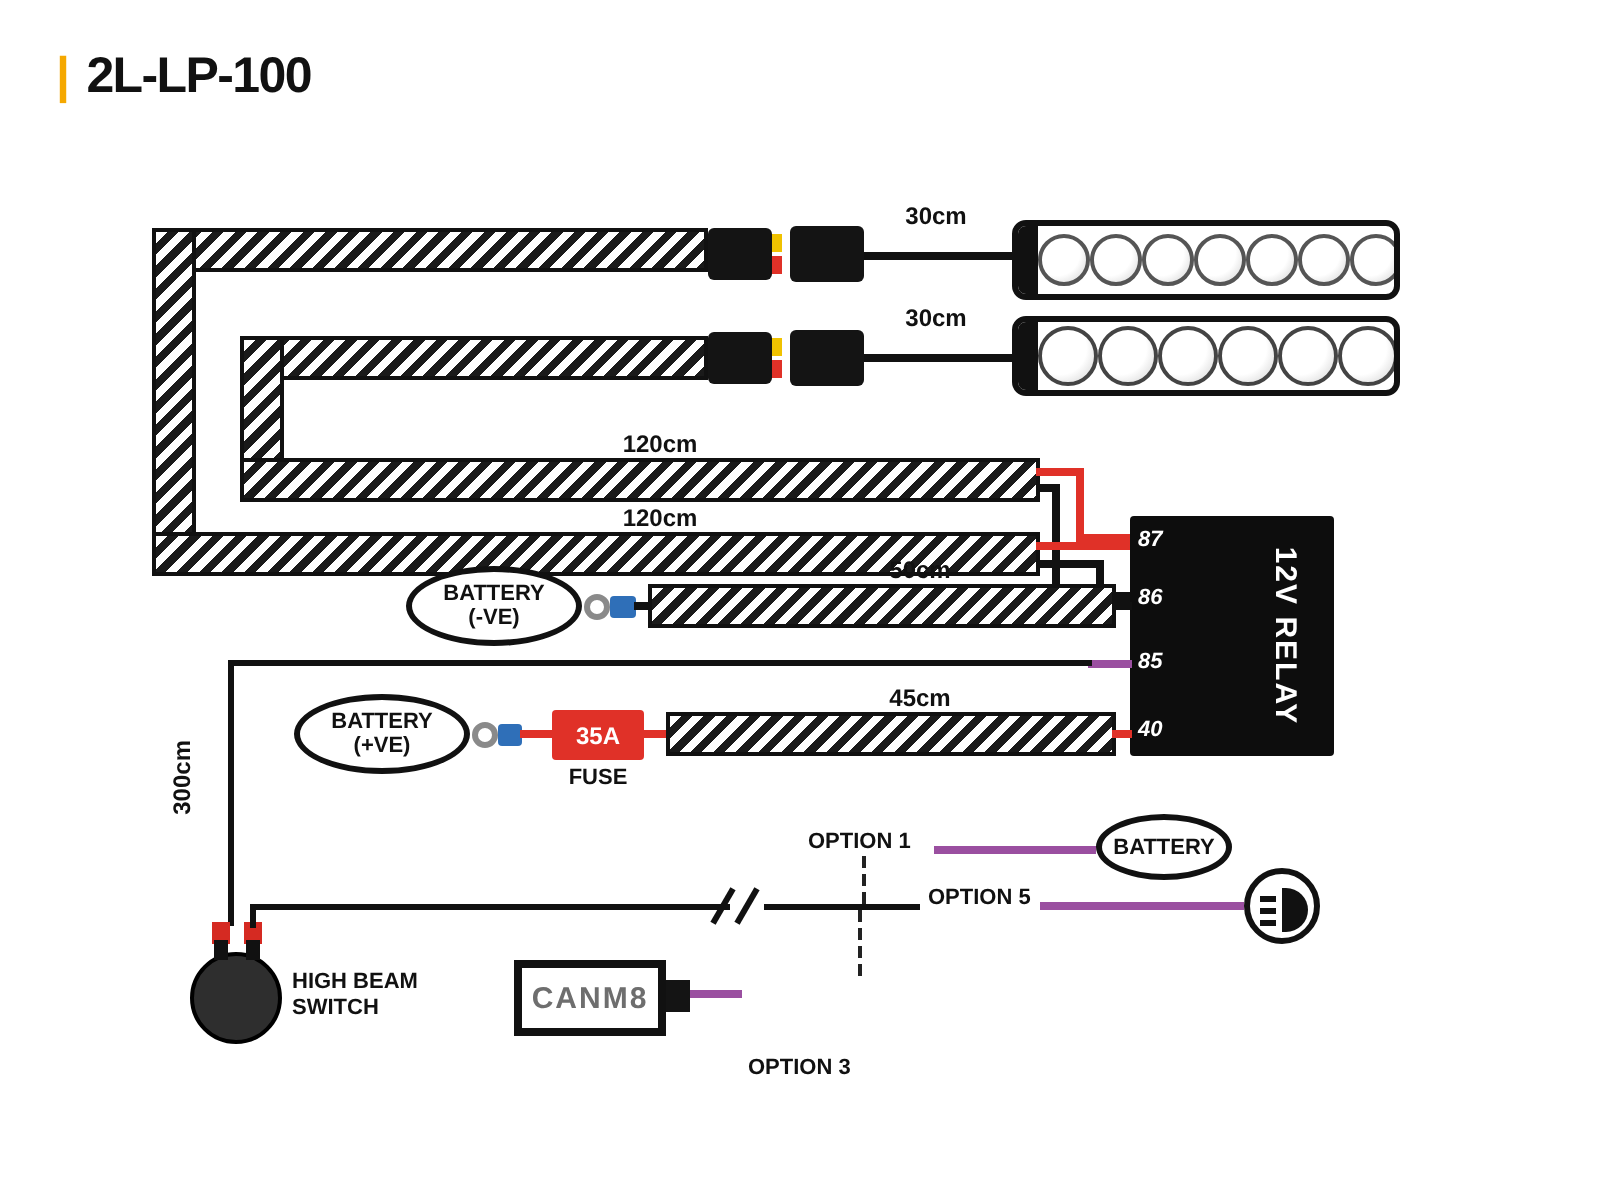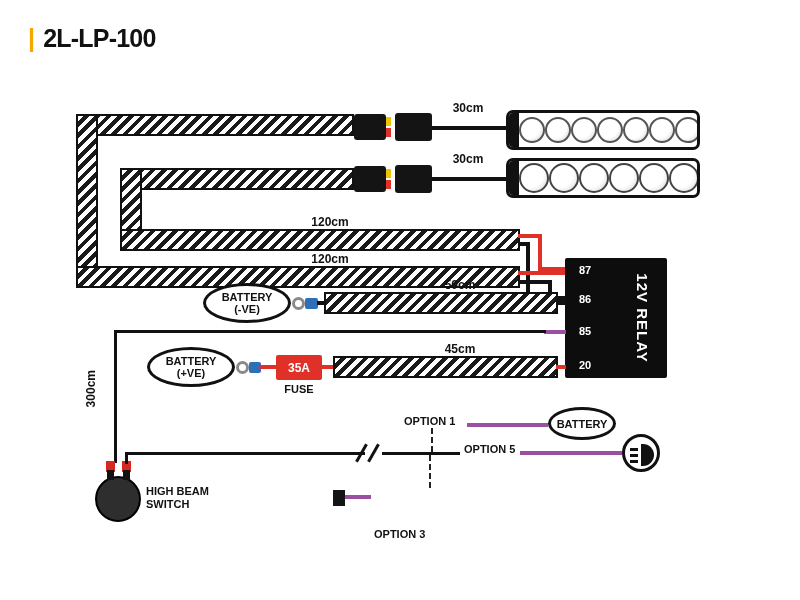--- a/index.html
+++ b/index.html
@@ -27,21 +27,21 @@
   .cap{width:10px;background:#111;flex:none;}
   .leds{flex:1;display:flex;align-items:center;justify-content:space-evenly;}
   .led{width:26px;height:26px;border:2px solid #555;border-radius:50%;box-sizing:border-box;
        background:radial-gradient(circle at 35% 35%,#fff 55%,#cfcfcf);}
   .led.big{width:30px;height:30px;border-color:#444;}
   
   .conn{background:#141414;border-radius:3px;}
   .seal{position:absolute;width:5px;height:9px;}
   
   .relay{background:#0d0d0d;border-radius:2px;}
-  .pin{position:absolute;left:14px;color:#fff;font-weight:bold;font-size:11px;}
+  .pin{position:absolute;left:4px;color:#fff;font-weight:bold;font-size:11px;font-style:italic;}
   .relay-label{position:absolute;right:16px;top:50%;transform:translateY(-50%);
                writing-mode:vertical-rl;color:#fff;font-weight:bold;font-size:15px;letter-spacing:1px;white-space:nowrap;}
   
   .oval{border:3px solid #111;border-radius:50%;background:#fff;display:flex;flex-direction:column;
         align-items:center;justify-content:center;text-align:center;font-weight:bold;font-size:11px;line-height:12px;}
   
   .ring{width:13px;height:13px;border:3px solid #8a8a8a;border-radius:50%;background:#fff;}
   .crimp{background:#2f6fb8;border-radius:2px;}
   .fuse{background:#e03128;color:#fff;display:flex;align-items:center;justify-content:center;
         font-weight:bold;font-size:12px;border-radius:2px;}
@@ -126,21 +126,21 @@
   <div class="abs wire" style="left:526px;top:296px;width:40px;height:4px;"></div>
   <div class="abs wire red" style="left:518px;top:271px;width:48px;height:4px;"></div>
   <div class="abs wire" style="left:518px;top:280px;width:34px;height:4px;"></div>
   <div class="abs wire" style="left:548px;top:280px;width:4px;height:22px;"></div>
   <div class="abs wire" style="left:548px;top:298px;width:18px;height:4px;"></div>
 
   <div class="abs relay" style="left:565px;top:258px;width:102px;height:120px;">
     <span class="pin" style="top:6px;">87</span>
     <span class="pin" style="top:35px;">86</span>
     <span class="pin" style="top:67px;text-align:right;">85</span>
-    <span class="pin" style="top:101px;">20</span>
+    <span class="pin" style="top:101px;">40</span>
     <span class="relay-label">12V RELAY</span>
   </div>
 
   <div class="abs mlabel" style="left:430px;top:278px;width:60px;">50cm</div>
   <div class="abs loom" style="left:324px;top:292px;width:234px;height:22px;"></div>
   <div class="abs wire" style="left:556px;top:301px;width:10px;height:4px;"></div>
   <div class="abs oval" style="left:203px;top:283px;width:88px;height:40px;">
     <span>BATTERY</span>
     <span>(-VE)</span>
   </div>
@@ -194,18 +194,21 @@
     <span class="hl-bulb" style="left:16px;top:7px;width:13px;height:22px;"></span>
   </div>
 
   <div class="abs slabel" style="left:404px;top:415px;text-align:center;">OPTION 1</div>
   <div class="abs dashv" style="left:431px;top:428px;height:24px;"></div>
   <div class="abs wire purple" style="left:467px;top:423px;width:81px;height:4px;"></div>
   <div class="abs oval" style="left:548px;top:407px;width:68px;height:33px;">
     <span>BATTERY</span>
   </div>
 
+  <div class="abs canm8" style="left:257px;top:480px;width:76px;height:38px;">
+    <span>CANM8</span>
+  </div>
   <div class="abs stub" style="left:333px;top:490px;width:12px;height:16px;"></div>
   <div class="abs wire purple" style="left:345px;top:495px;width:26px;height:4px;"></div>
   <div class="abs slabel" style="left:374px;top:488px;margin-top:40px;">OPTION 3</div>
   <div class="abs dashv" style="left:429px;top:455px;height:33px;"></div>
 
 </div>
 
 </body></html>

